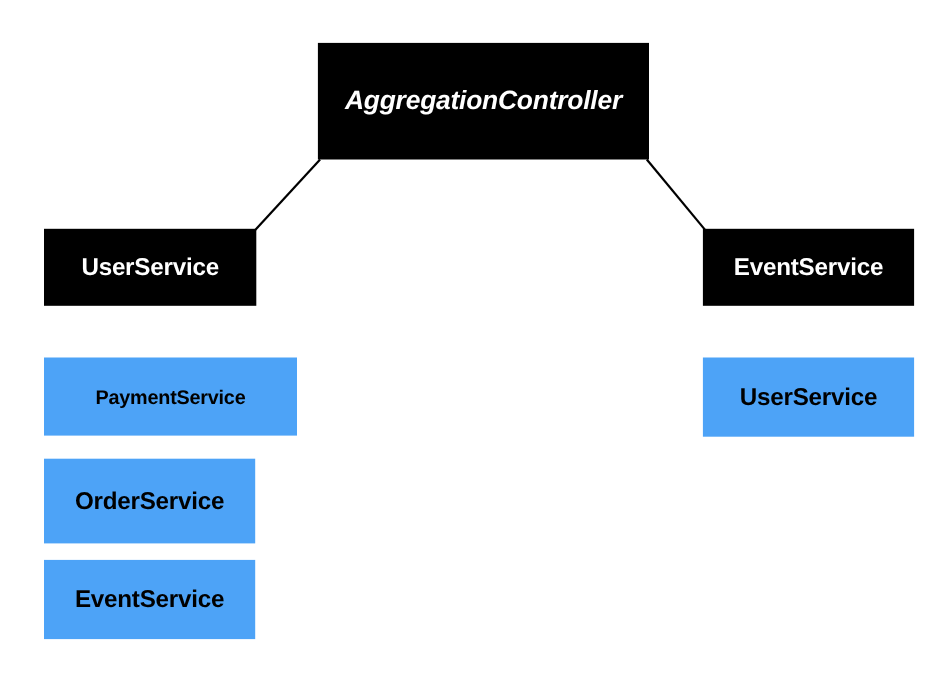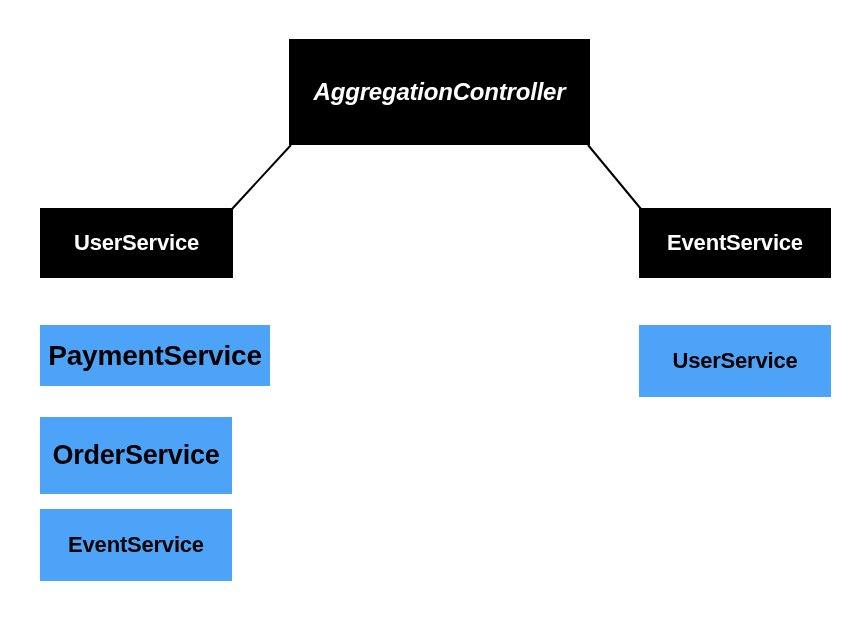--- a/index.html
+++ b/index.html
@@ -72,24 +72,24 @@
   <div id="nodes-group">
       <div class="node theme-dark node-root" style="left: 289px; top: 39px; width: 301px; height: 106px; font-size: 24px;">
         <span class="node-label">AggregationController</span>
       </div>
       <div class="node theme-dark" style="left: 40px; top: 208px; width: 193px; height: 70px; font-size: 22px;">
         <span class="node-label">UserService</span>
       </div>
       <div class="node theme-dark" style="left: 639px; top: 208px; width: 192px; height: 70px; font-size: 22px;">
         <span class="node-label">EventService</span>
       </div>
-      <div class="node theme-blue" style="left: 40px; top: 325px; width: 230px; height: 61px; font-size: 28px;">
+      <div class="node theme-blue" style="left: 40px; top: 325px; width: 230px; height: 71px; font-size: 18px;">
         <span class="node-label">PaymentService</span>
       </div>
-      <div class="node theme-blue" style="left: 40px; top: 417px; width: 192px; height: 77px; font-size: 27px;">
+      <div class="node theme-blue" style="left: 40px; top: 417px; width: 192px; height: 77px; font-size: 22px;">
         <span class="node-label">OrderService</span>
       </div>
       <div class="node theme-blue" style="left: 40px; top: 509px; width: 192px; height: 72px; font-size: 22px;">
         <span class="node-label">EventService</span>
       </div>
       <div class="node theme-blue" style="left: 639px; top: 325px; width: 192px; height: 72px; font-size: 22px;">
         <span class="node-label">UserService</span>
       </div>
     </div>
 

